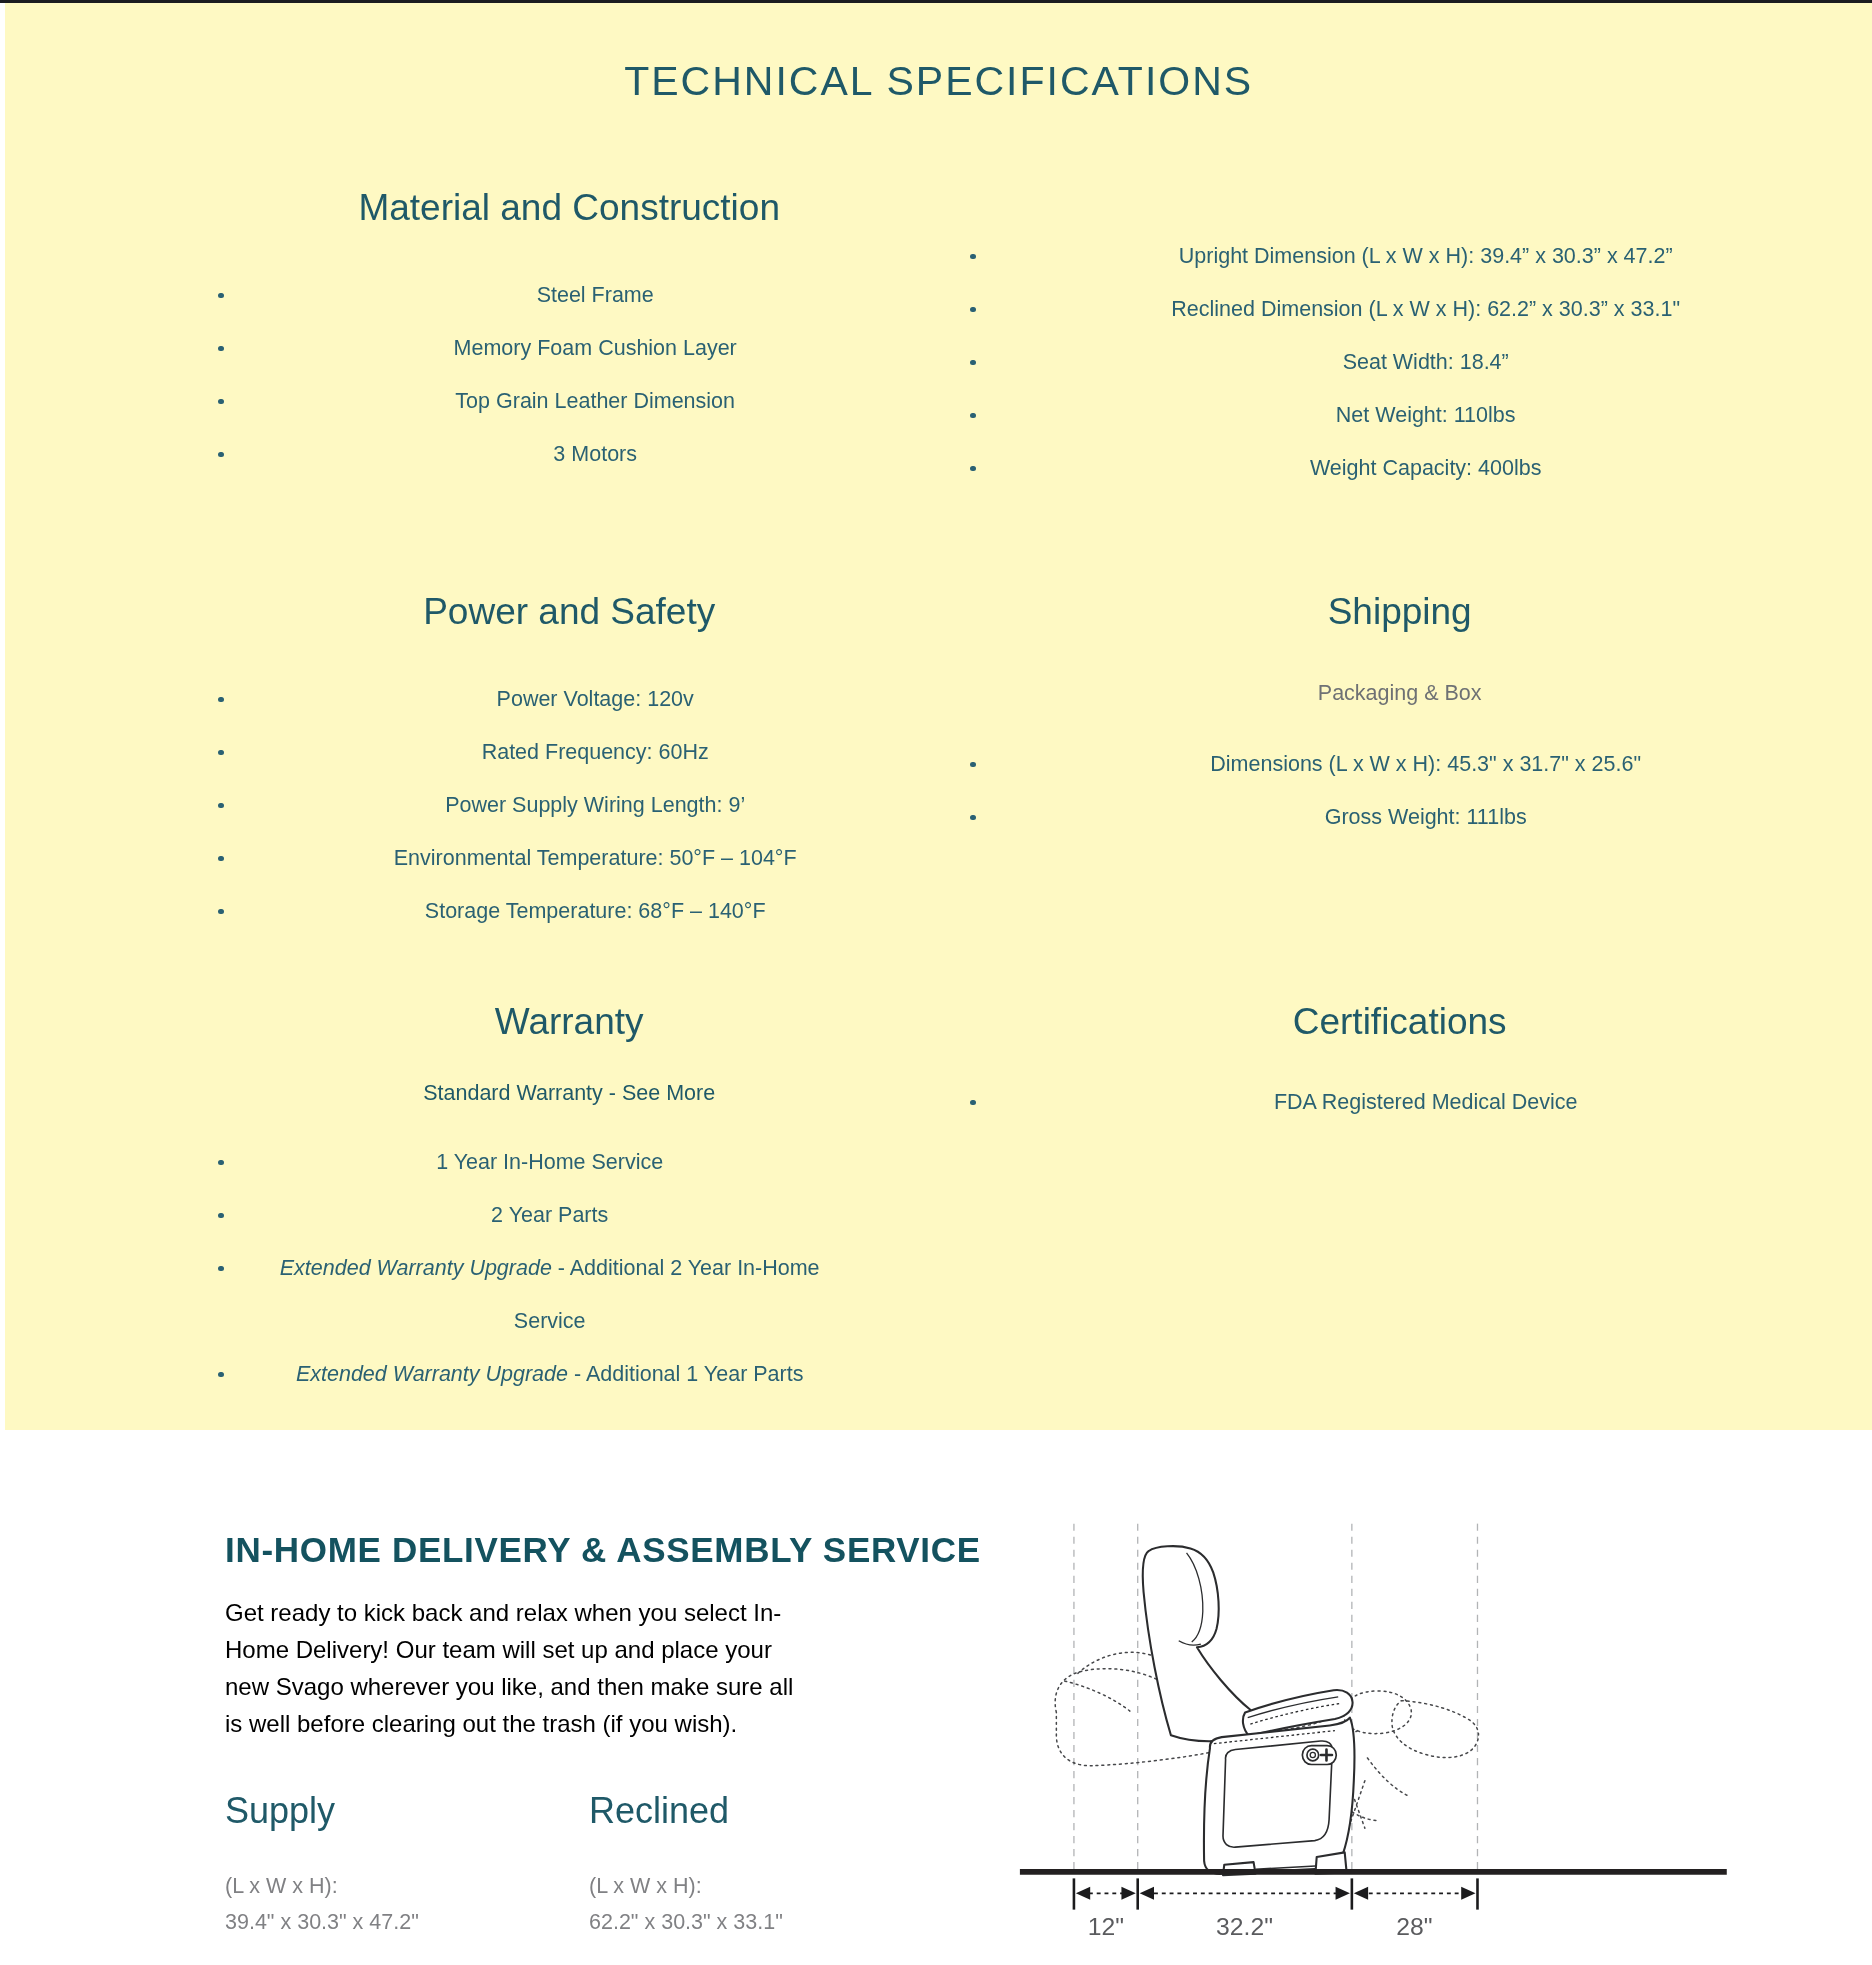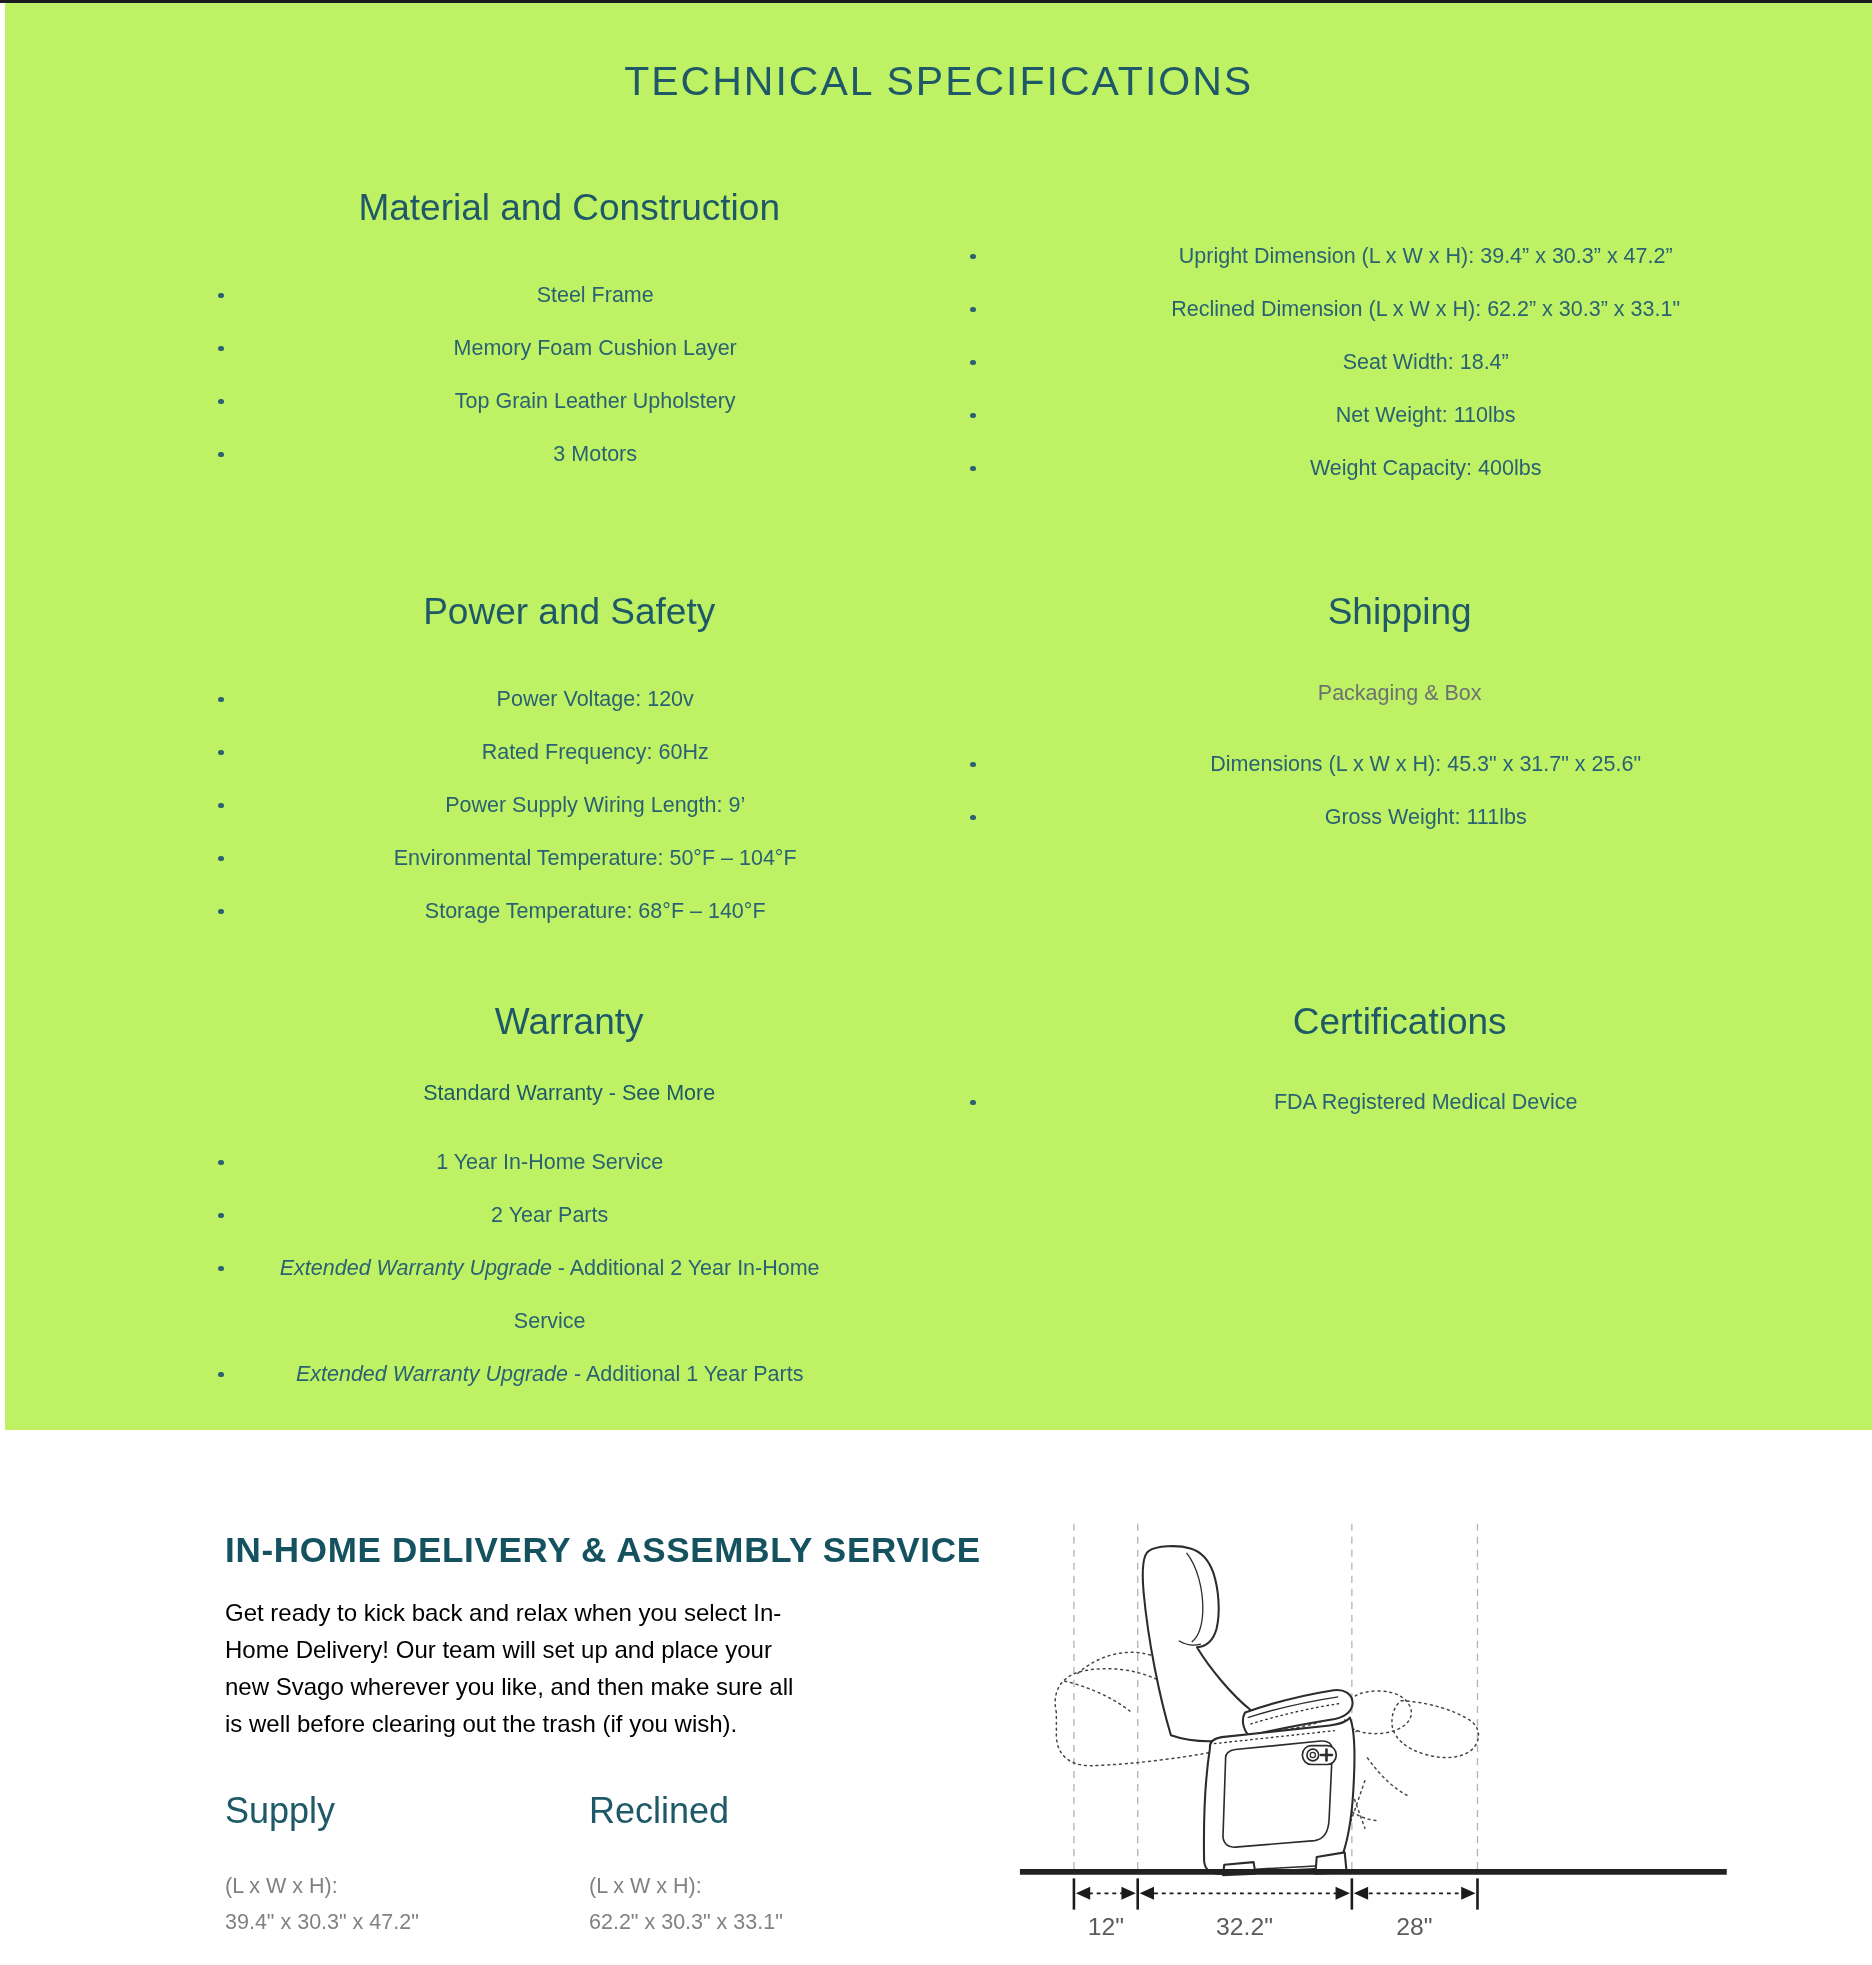--- a/index.html
+++ b/index.html
@@ -1,20 +1,20 @@
 <!DOCTYPE html>
 <html style="font-size:10.4px"><head>
 <meta charset="utf-8">
 <style>
   html,body{margin:0;padding:0;background:#ffffff;}
   body{width:1873px;height:1965px;position:relative;overflow:hidden;
        font-family:"Liberation Sans", sans-serif;-webkit-font-smoothing:antialiased;}
   .top-strip{position:absolute;top:0;left:0;width:1873px;height:2.6px;background:#1b1c20;}
   
-  .spec-panel{position:absolute;top:2.6px;left:5.2px;width:1867px;height:1427px;background:#bef264;}
+  .spec-panel{position:absolute;top:2.6px;left:5.2px;width:1867px;height:1427px;background:#fef9c3;}
   .page-title{position:absolute;top:55px;left:0;width:100%;margin:0;text-align:center;
               font-size:41px;font-weight:400;letter-spacing:2px;color:#1f5968;}
   .spec-sec{position:absolute;width:742px;text-align:center;}
   .sec-material{left:193px;top:185px;}
   .sec-measurements{left:945px;top:185px;width:899px;}
   .sec-power{left:193px;top:589px;}
   .sec-shipping{left:945px;top:589px;width:899px;}
   .sec-warranty{left:193px;top:999px;}
   .sec-certifications{left:945px;top:999px;width:899px;}
   .spec-sec h2{margin:0;font-size:37px;line-height:39px;font-weight:400;color:#1f5968;}
@@ -50,21 +50,21 @@
 <div class="top-strip"></div>
 
 <section class="spec-panel">
   <h1 class="page-title">TECHNICAL SPECIFICATIONS</h1>
 
   <section class="spec-sec sec-material">
     <h2>Material and Construction</h2>
     <ul class="bullets">
       <li>Steel Frame</li>
       <li>Memory Foam Cushion Layer</li>
-      <li>Top Grain Leather Upholstery</li>
+      <li>Top Grain Leather Dimension</li>
       <li>3 Motors</li>
     </ul>
   </section>
 
   <section class="spec-sec sec-measurements">
     <ul class="bullets">
       <li>Upright Dimension (L x W x H): 39.4” x 30.3” x 47.2”</li>
       <li>Reclined Dimension (L x W x H): 62.2” x 30.3” x 33.1"</li>
       <li>Seat Width: 18.4”</li>
       <li>Net Weight: 110lbs</li>

